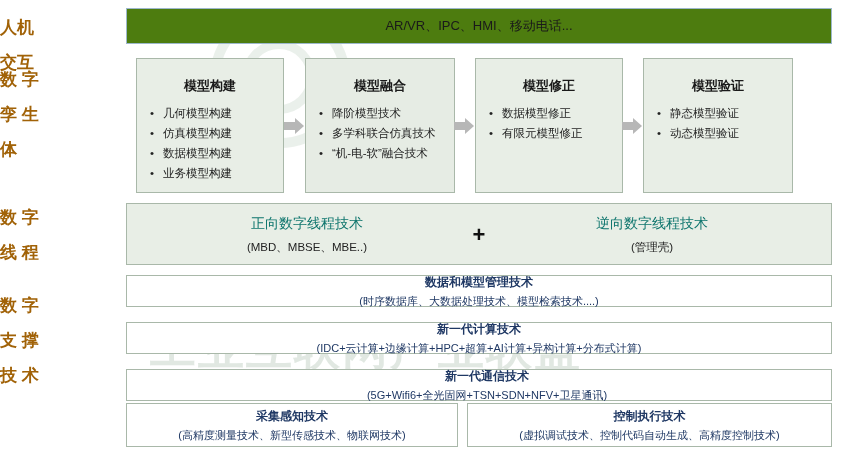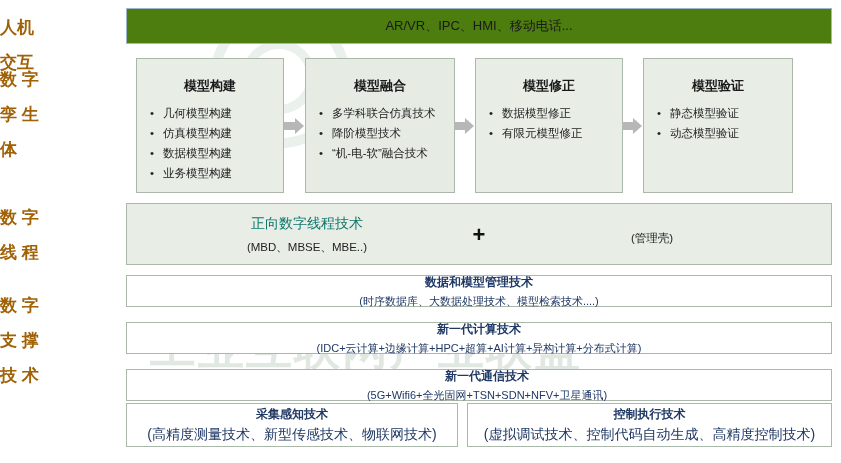--- a/index.html
+++ b/index.html
@@ -242,21 +242,21 @@
     justify-content: center;
   }
   #bb1 { left: 8px; width: 332px; }
   #bb2 { left: 349px; width: 365px; }
   .bottom-title {
     font-size: 12px;
     font-weight: bold;
     color: #1f3864;
   }
   .bottom-sub {
-    font-size: 14px;
+    font-size: 11px;
     color: #1f3864;
     margin-top: 3px;
   }
 </style>
 </head>
 <body>
 
 <div id="page">
 
   <div id="watermark">
@@ -289,22 +289,22 @@
     </div>
 
     <div class="arrow" id="ar1">
       <div class="shaft"></div>
         <div class="head"></div>
     </div>
 
     <div class="box model-box alt" id="mb2">
       <div class="title">模型融合</div>
       <ul>
+        <li>降阶模型技术</li>
         <li>多学科联合仿真技术</li>
-        <li>降阶模型技术</li>
         <li>“机-电-软”融合技术</li>
       </ul>
     </div>
 
     <div class="arrow" id="ar2">
       <div class="shaft"></div>
         <div class="head"></div>
     </div>
 
     <div class="box model-box" id="mb3">
@@ -328,20 +328,21 @@
       </ul>
     </div>
 
     <div class="box" id="thread-band">
       <div class="thread-col" id="thread-left">
         <div class="thread-title">正向数字线程技术</div>
         <div class="thread-sub">(MBD、MBSE、MBE..)</div>
       </div>
       <div id="plus">+</div>
       <div class="thread-col" id="thread-right">
+        <div class="thread-title">逆向数字线程技术</div>
         <div class="thread-sub">(管理壳)</div>
       </div>
     </div>
 
     <div class="box support-row" id="sr1">
       <div class="support-title">数据和模型管理技术</div>
       <div class="support-sub">(时序数据库、大数据处理技术、模型检索技术....)</div>
     </div>
 
     <div class="box support-row" id="sr2">

